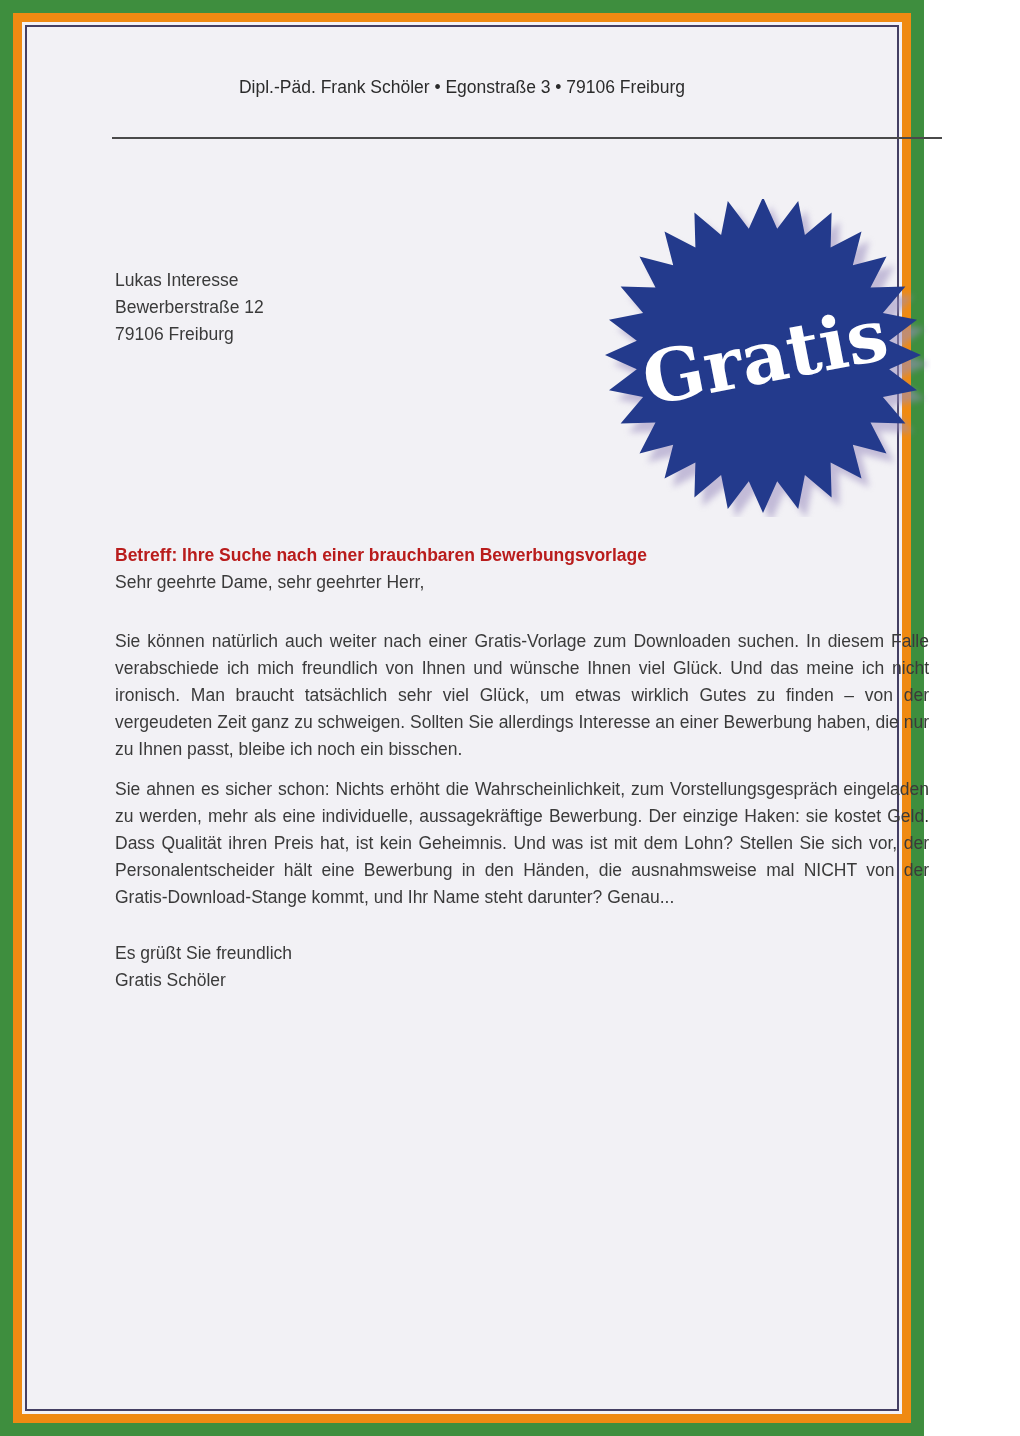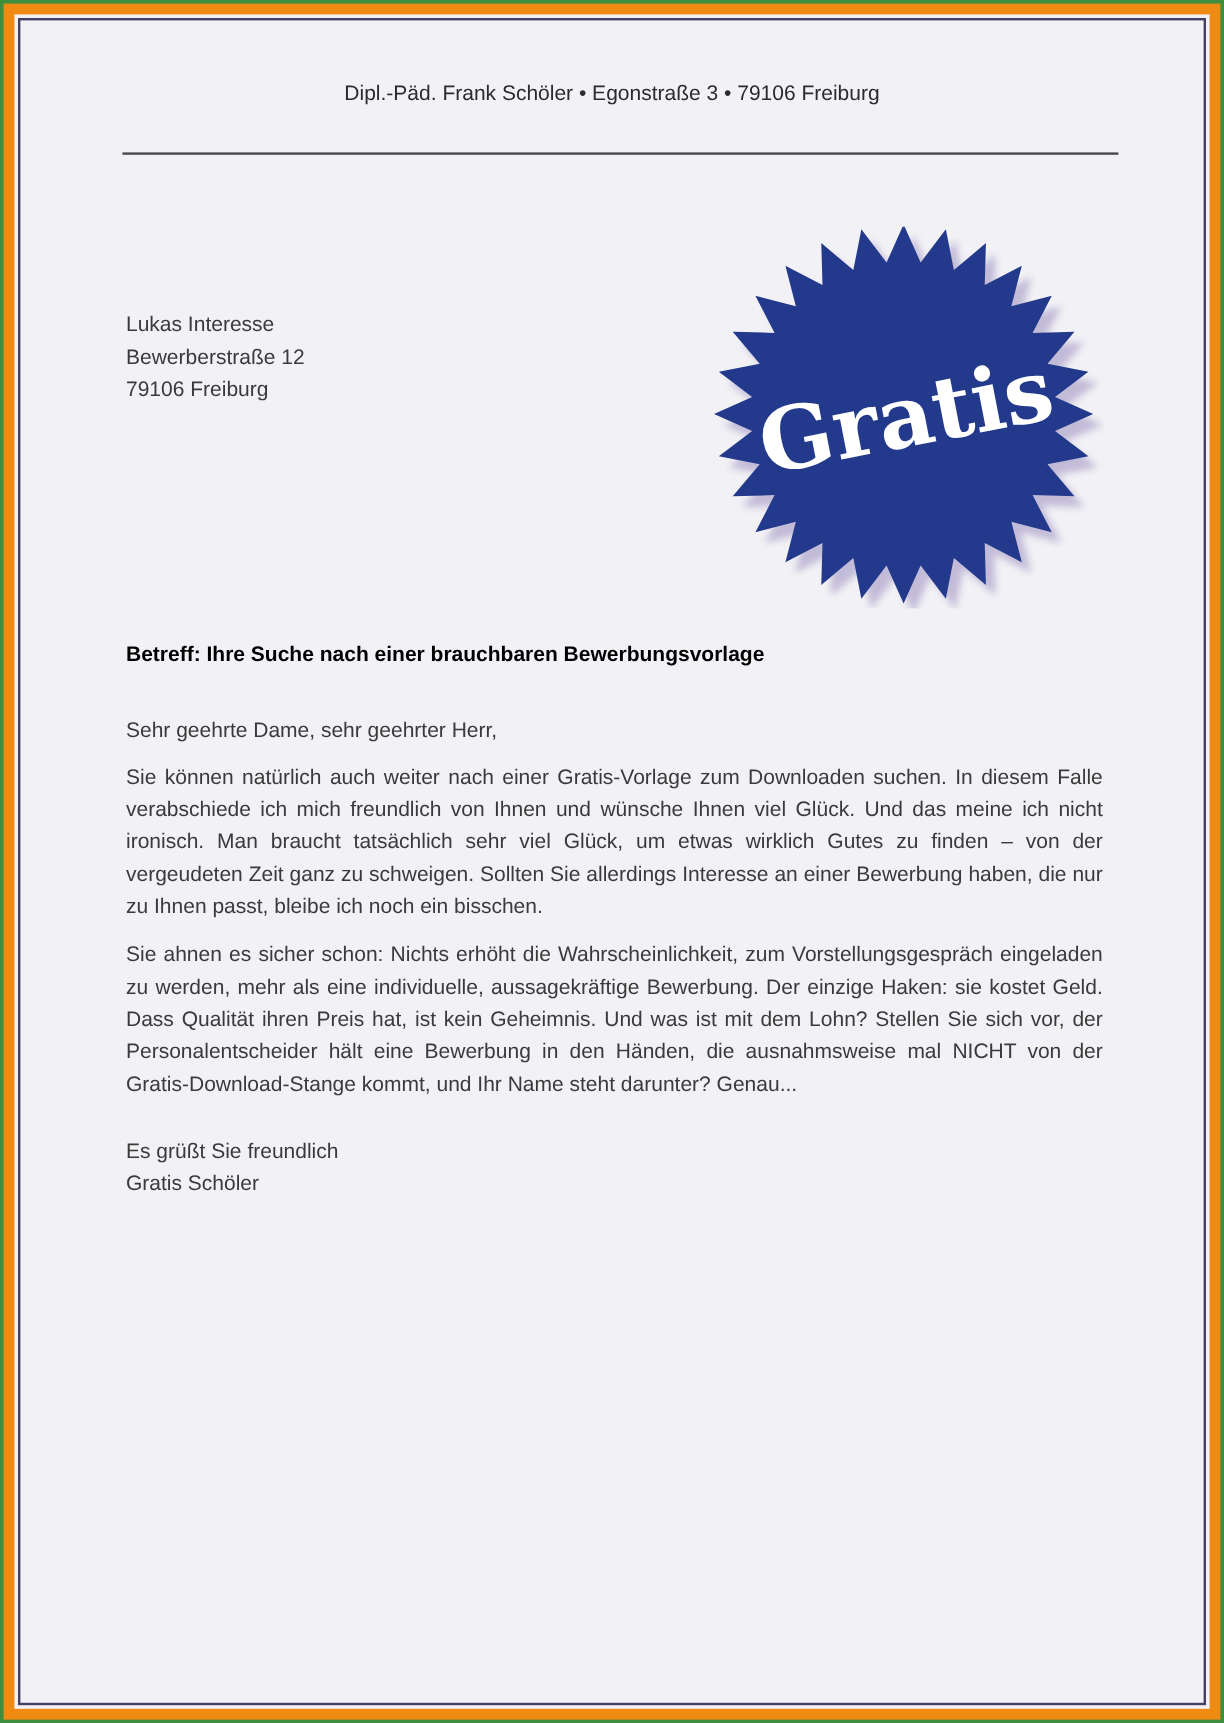--- a/index.html
+++ b/index.html
@@ -10,23 +10,23 @@
     --text:#3a3a3a;
     --header-rule:#4a4a4a;
   }
   *{box-sizing:border-box;margin:0;padding:0;}
   html,body{width:1020px;height:1436px;}
   body{
     font-family:"Liberation Sans",sans-serif;
     background:#fff;
   }
   .frame-green{
-    width:1020px;height:1436px;
+    width:924px;height:1436px;
     background:var(--border-green);
-    padding:3px;
+    padding:13px;
   }
   .frame-orange{
     width:100%;height:100%;
     background:var(--border-orange);
     padding:9px;
   }
   .frame-gap{
     width:100%;height:100%;
     background:var(--page-background);
     padding:3px;
@@ -66,24 +66,23 @@
     font-family:"DejaVu Serif",serif;
     font-weight:bold;
   }
   .letter-body{
     position:absolute;top:515px;left:88px;
     width:814px;
     line-height:27px;
   }
   .subject{
     font-weight:bold;
-    color:#000000;
-    margin-bottom:36px;
+    color:#b91c1c;
   }
-  .salutation{margin-bottom:12px;}
+  .salutation{margin-bottom:32px;}
   .letter-body p.para{
     text-align:justify;
     margin-bottom:13px;
   }
   .closing{margin-top:29px;line-height:27px;}
 </style>
 </head>
 <body>
 
 <div class="frame-green">

